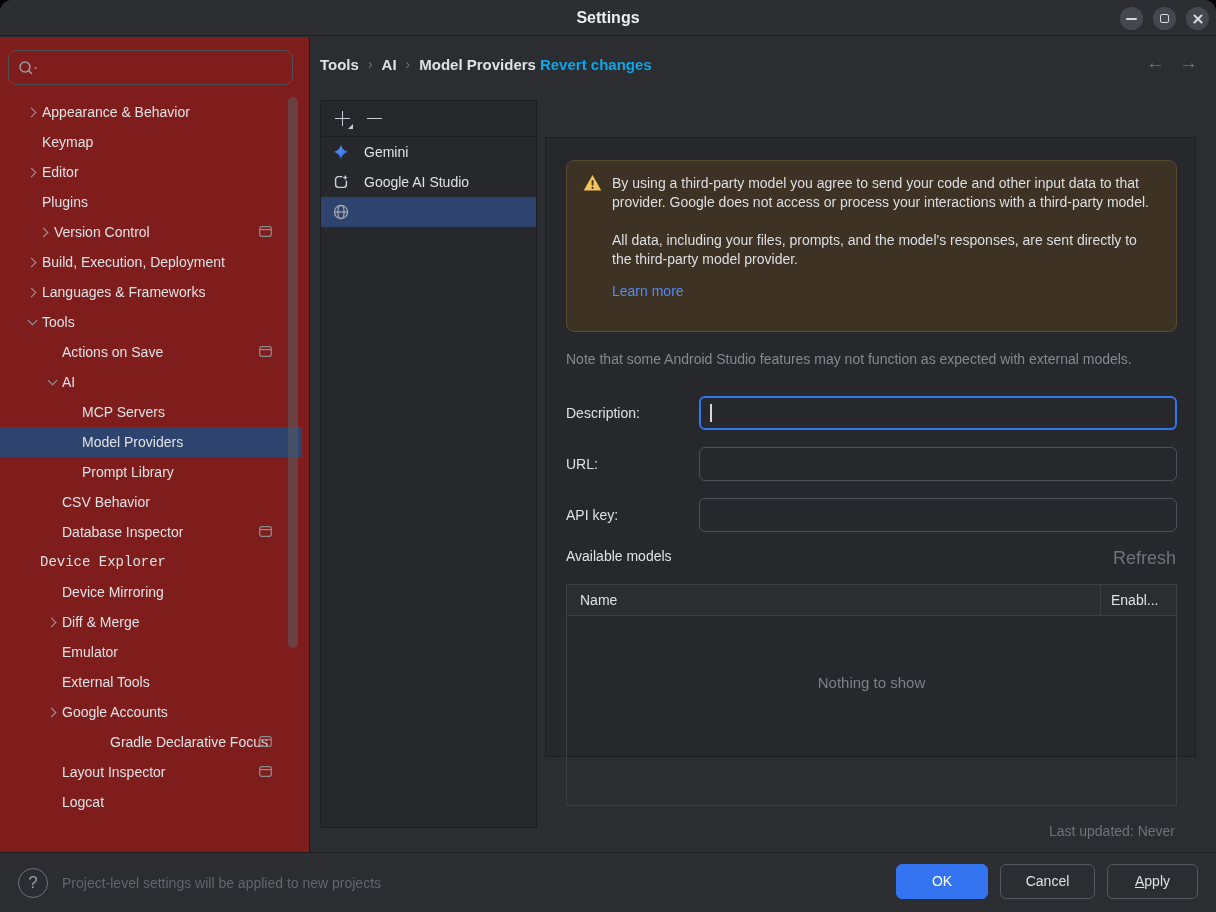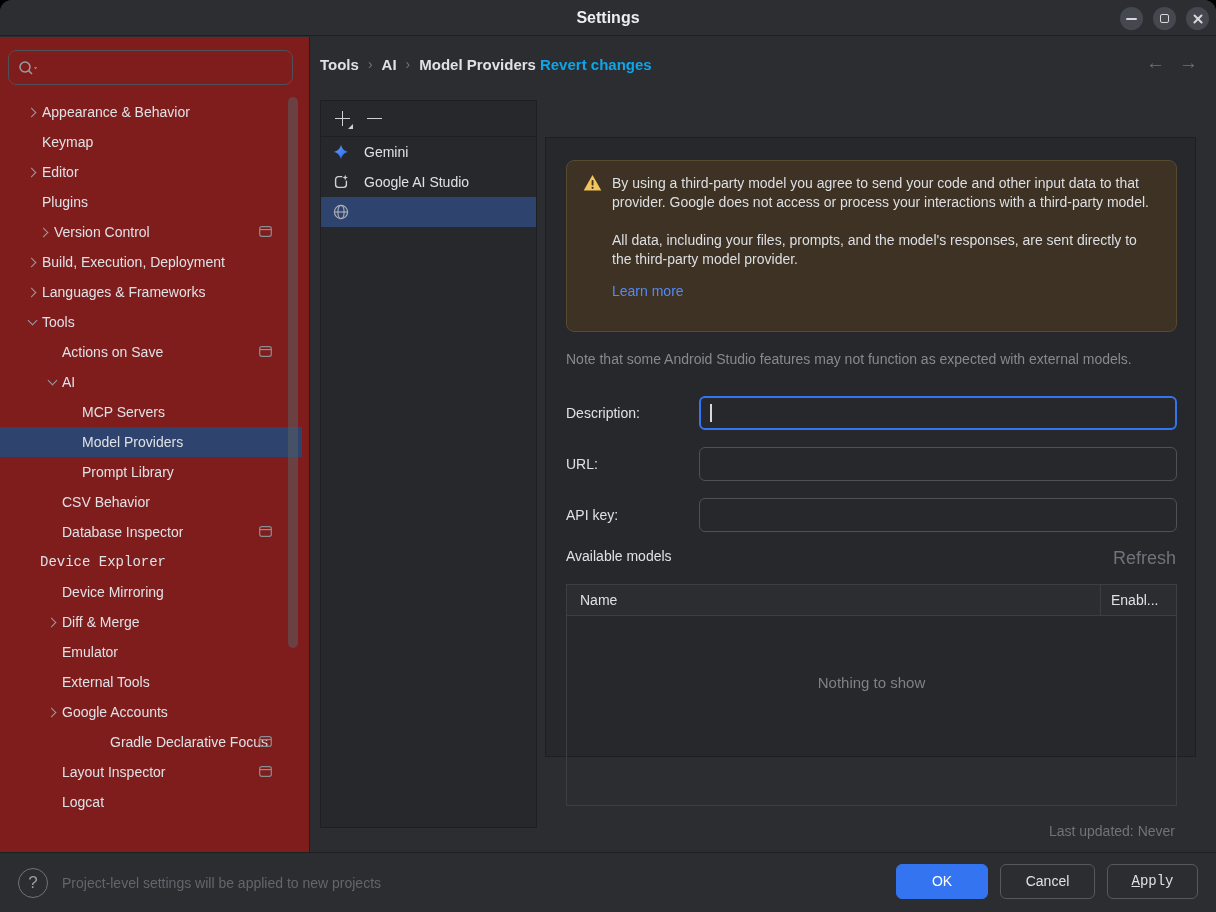--- a/index.html
+++ b/index.html
@@ -77,21 +77,21 @@
 
   
   .bottombar { position:absolute; left:0; bottom:0; width:1216px; height:60px; background:#2b2d30; border-top:1px solid #1e1f22; }
   .help { position:absolute; left:18px; top:15px; width:30px; height:30px; border:1.4px solid #6f737a; border-radius:50%; color:#9a9da3; font-size:17px; text-align:center; line-height:28px; cursor:pointer; }
   .hint { position:absolute; left:62px; top:0; height:60px; line-height:60px; font-size:14px; color:#63666c; }
   .btn { position:absolute; top:11px; height:35px; border-radius:6px; font-size:14px; text-align:center; line-height:33px; cursor:pointer; }
   .btn.primary { background:#3574f0; color:#fff; border:1px solid #3574f0; }
   .btn.secondary { background:transparent; color:#dfe1e5; border:1px solid #55585e; }
   .btn-ok { left:896px; width:92px; }
   .btn-cancel { left:1000px; width:95px; }
-  .btn-apply { left:1107px; width:91px;font-family:Liberation Mono, monospace; }
+  .btn-apply { left:1107px; width:91px; }
   .u { text-decoration:underline; }
   svg { display:block; }
 </style>
 </head>
 <body>
 
 <div class="window">
 
   <div class="titlebar">
     <div class="title">Settings</div>

